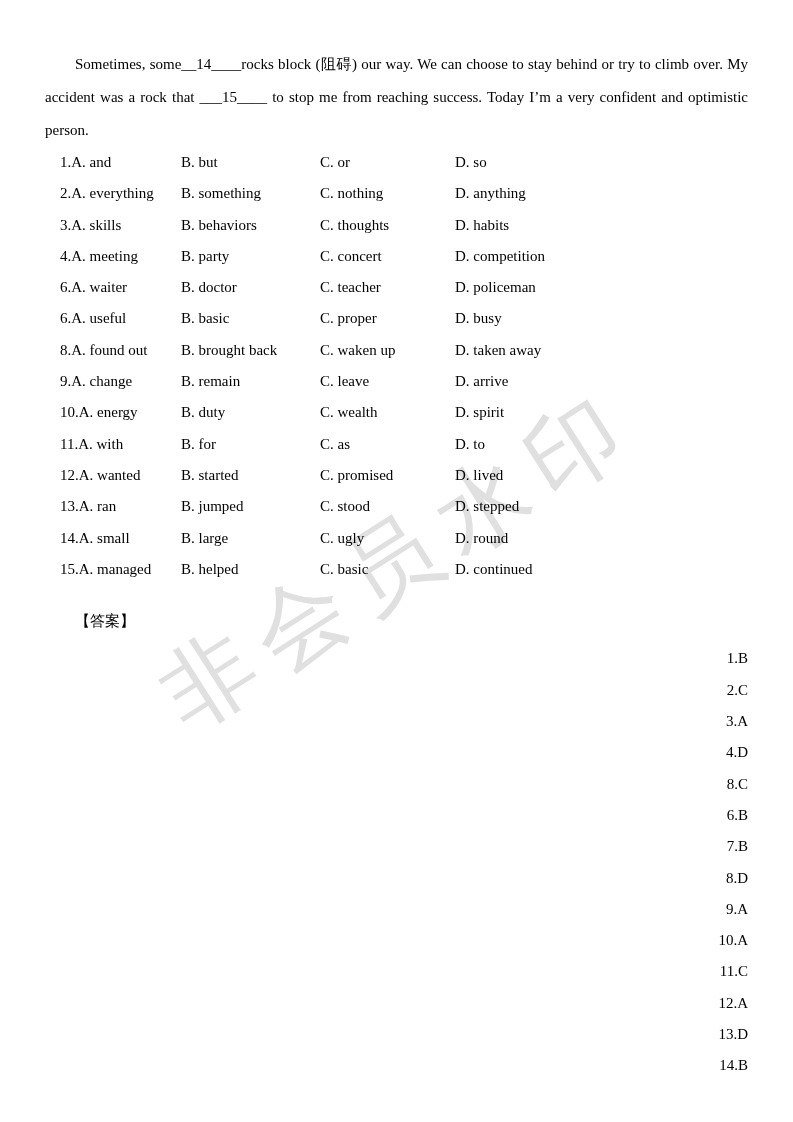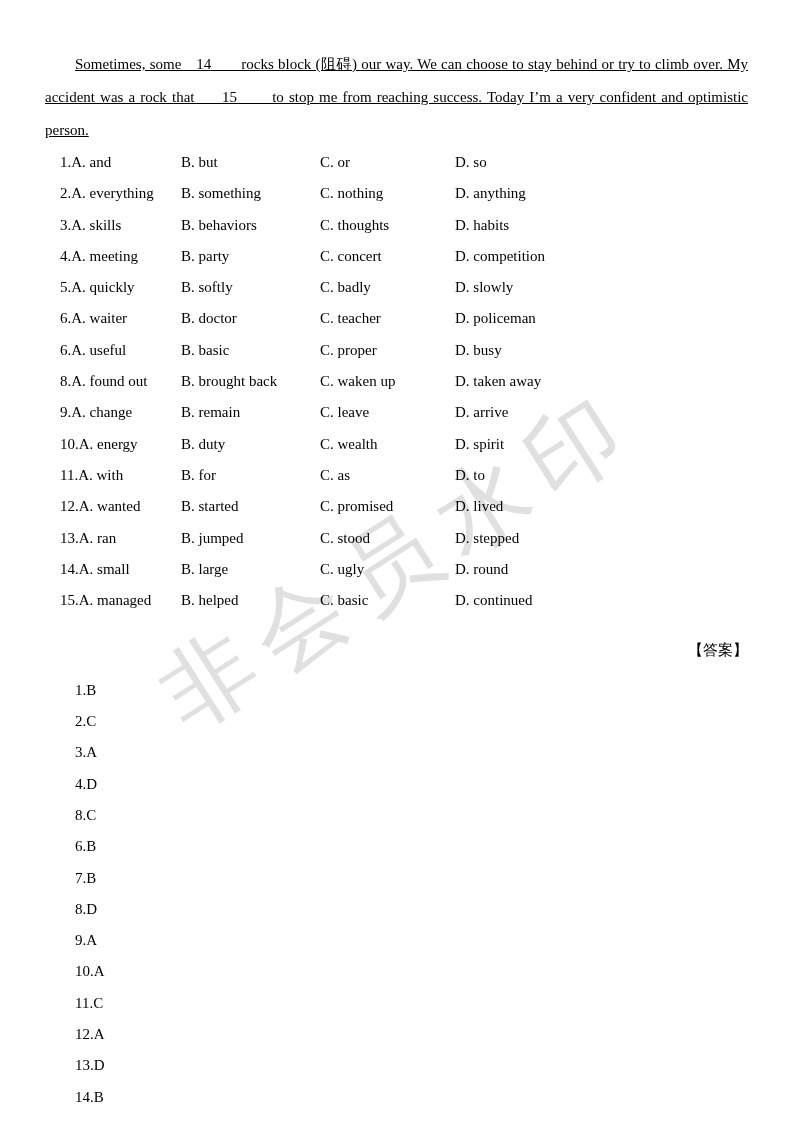--- a/index.html
+++ b/index.html
@@ -43,50 +43,49 @@
     top: 0;
     width: 703px;
     z-index: 1;
   }
   .passage {
     margin: 48px 0 0 0;
     font-size: 15px;
     line-height: 33px;
     text-align: justify;
     text-indent: 30px;
-    text-decoration: underline;
   }
   .questions {
     margin-top: 0px;
     margin-left: 15px;
   }
   .q-row {
     display: grid;
     grid-template-columns: 121px 139px 135px auto;
     height: 31.3px;
     line-height: 31.3px;
     font-size: 15px;
     white-space: nowrap;
   }
   .answers-title {
     margin-left: 30px;
     margin-top: 20px;
     font-size: 15px;
     line-height: 31.3px;
-    font-family: Liberation Mono, monospace;
-    text-align: right;
+    font-family: Liberation Sans, sans-serif;
   }
   .answers {
     margin-left: 30px;
     margin-top: 7px;
   }
   .a-row {
     height: 31.3px;
     line-height: 31.3px;
     font-size: 15px;
+    text-align: right;
   }
 </style>
 </head>
 <body>
 
 <div class="page">
 
   <div class="watermark">非会员水印</div>
 
   <div class="content">
@@ -110,26 +109,20 @@
           <span>3.A. skills</span>
           <span>B. behaviors</span>
           <span>C. thoughts</span>
           <span>D. habits</span>
         </div>
         <div class="q-row">
           <span>4.A. meeting</span>
           <span>B. party</span>
           <span>C. concert</span>
           <span>D. competition</span>
-        </div>
-        <div class="q-row">
-          <span>5.A. quickly</span>
-          <span>B. softly</span>
-          <span>C. badly</span>
-          <span>D. slowly</span>
         </div>
         <div class="q-row">
           <span>6.A. waiter</span>
           <span>B. doctor</span>
           <span>C. teacher</span>
           <span>D. policeman</span>
         </div>
         <div class="q-row">
           <span>6.A. useful</span>
           <span>B. basic</span>

